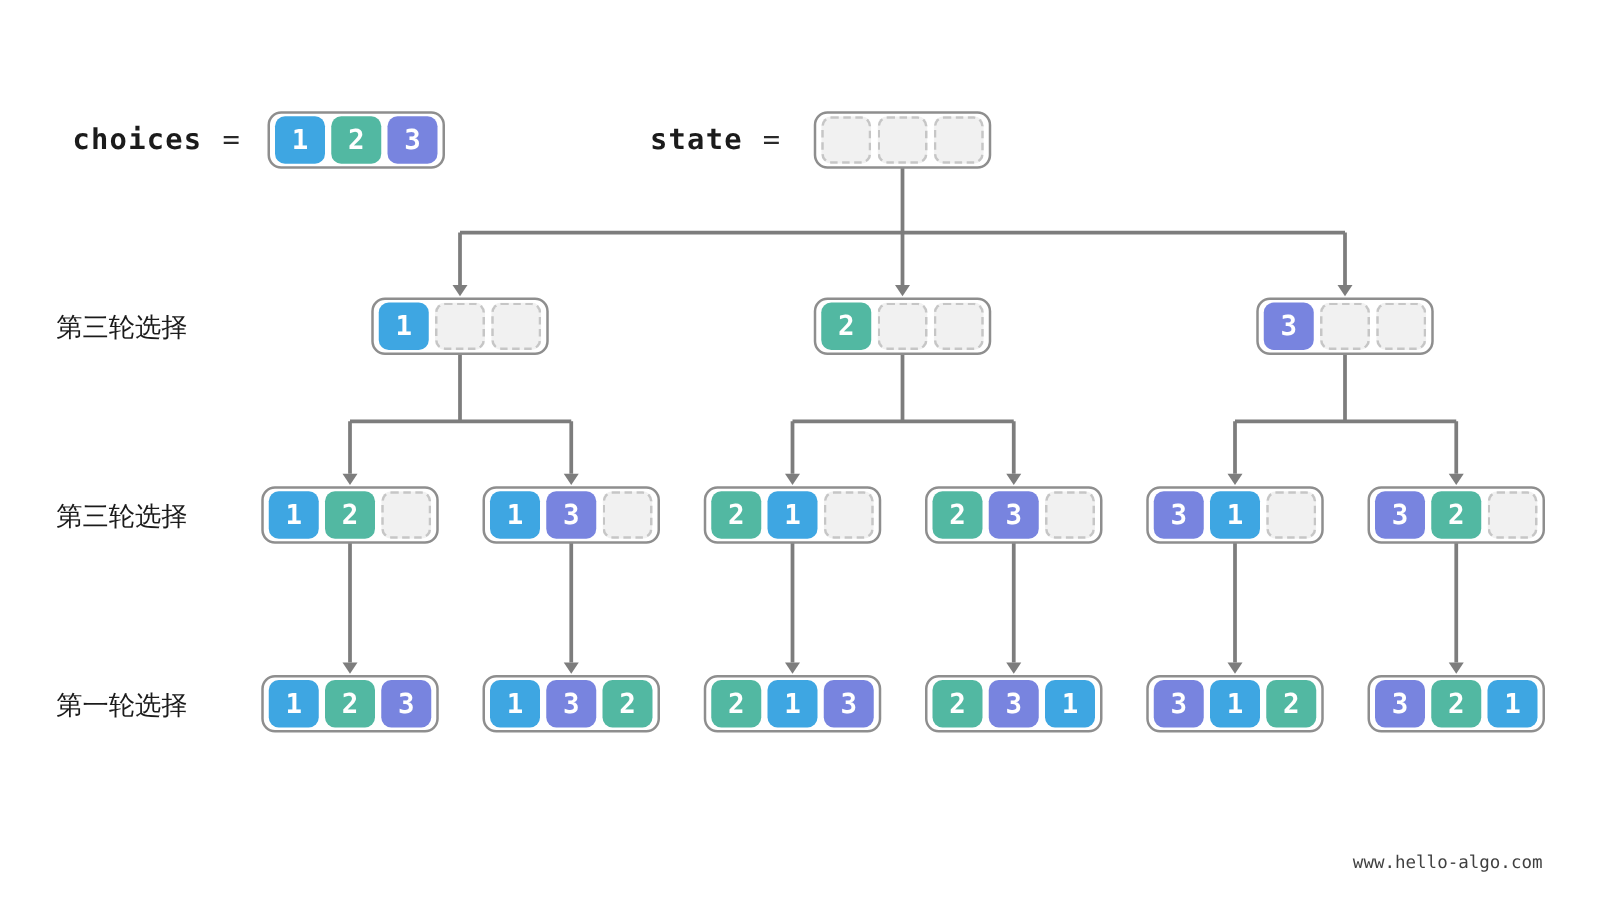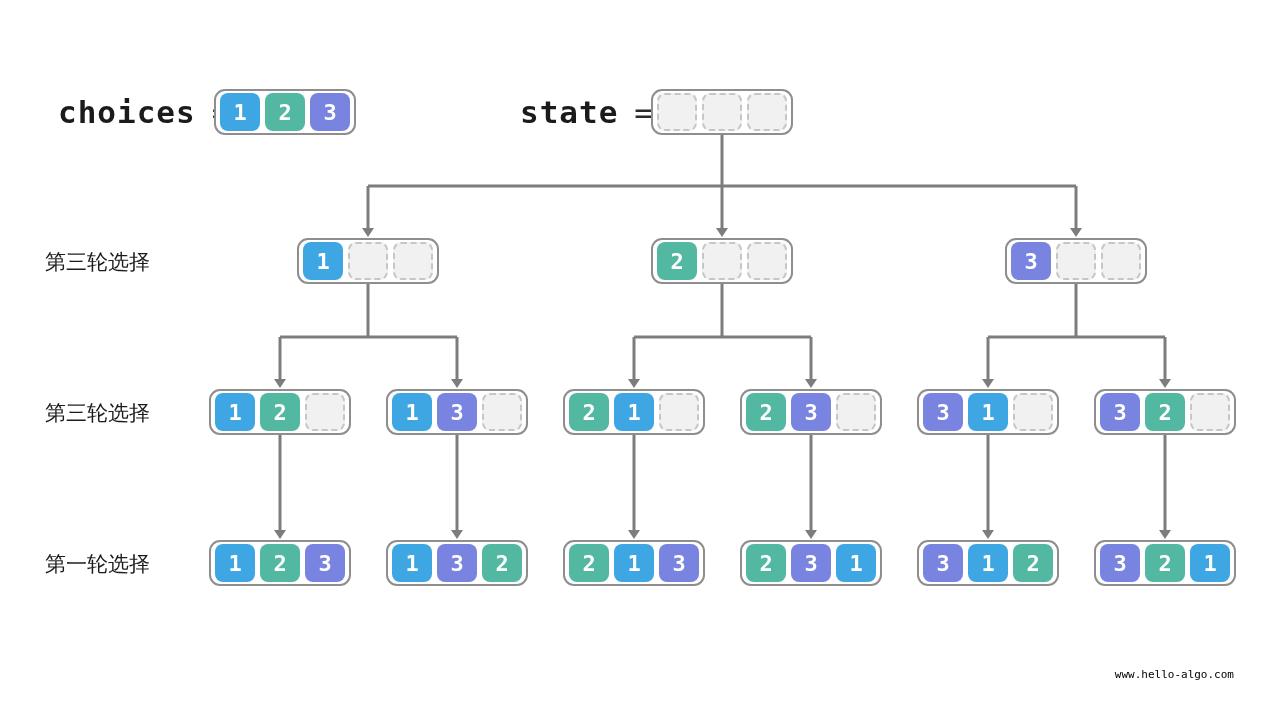--- a/index.html
+++ b/index.html
@@ -4,43 +4,43 @@
 <style>
   html,body{margin:0;padding:0;background:#fff;}
   .canvas{
     position:relative;width:1280px;height:720px;background:#ffffff;
     font-family:"DejaVu Sans",sans-serif;overflow:hidden;
   }
   .arrows{position:absolute;left:0;top:0;width:1280px;height:720px;pointer-events:none;}
   .hgroup{
     position:absolute;top:89px;height:46px;display:flex;align-items:center;
     font-family:"DejaVu Sans Mono","Liberation Mono",monospace;
-    font-size:31px;font-weight:bold;color:#1b1b1b;letter-spacing:1px;
+    font-size:23px;font-weight:bold;color:#1b1b1b;letter-spacing:1px;
   }
   .hgroup .eq{font-weight:normal;margin-left:16px;color:#2a2a2a;}
   .node{
     position:absolute;display:flex;align-items:center;gap:5px;
     height:46px;padding:0 4px;box-sizing:border-box;
     background:#ffffff;border:2px solid #8e8e8e;border-radius:11px;
   }
   .cell{
     width:40px;height:38px;border-radius:8px;box-sizing:border-box;
     display:flex;align-items:center;justify-content:center;
     font-family:"DejaVu Sans Mono","Liberation Mono",monospace;
     font-size:22px;font-weight:bold;color:#ffffff;
   }
   .cell.empty{background:#f1f1f1;border:2px dashed #c6c6c6;}
   .rowlabel{
     position:absolute;left:45px;font-size:21px;font-weight:500;color:#1b1b1b;
     line-height:25px;
   }
   .watermark{
-    position:absolute;right:46px;top:668px;
+    position:absolute;right:46px;top:682px;
     font-family:"DejaVu Sans Mono","Liberation Mono",monospace;
-    font-size:11px;color:#000000;
+    font-size:14px;color:#404040;
   }
 </style>
 </head>
 <body>
 
 <div class="canvas">
 
   <svg class="arrows" id="arrows" viewBox="0 0 1280 720" xmlns="http://www.w3.org/2000/svg">
       <path d="M722,133 V186" fill="none" stroke="#7D7D7D" stroke-width="3"></path>
       <path d="M368,186 H1076" fill="none" stroke="#7D7D7D" stroke-width="3"></path>

